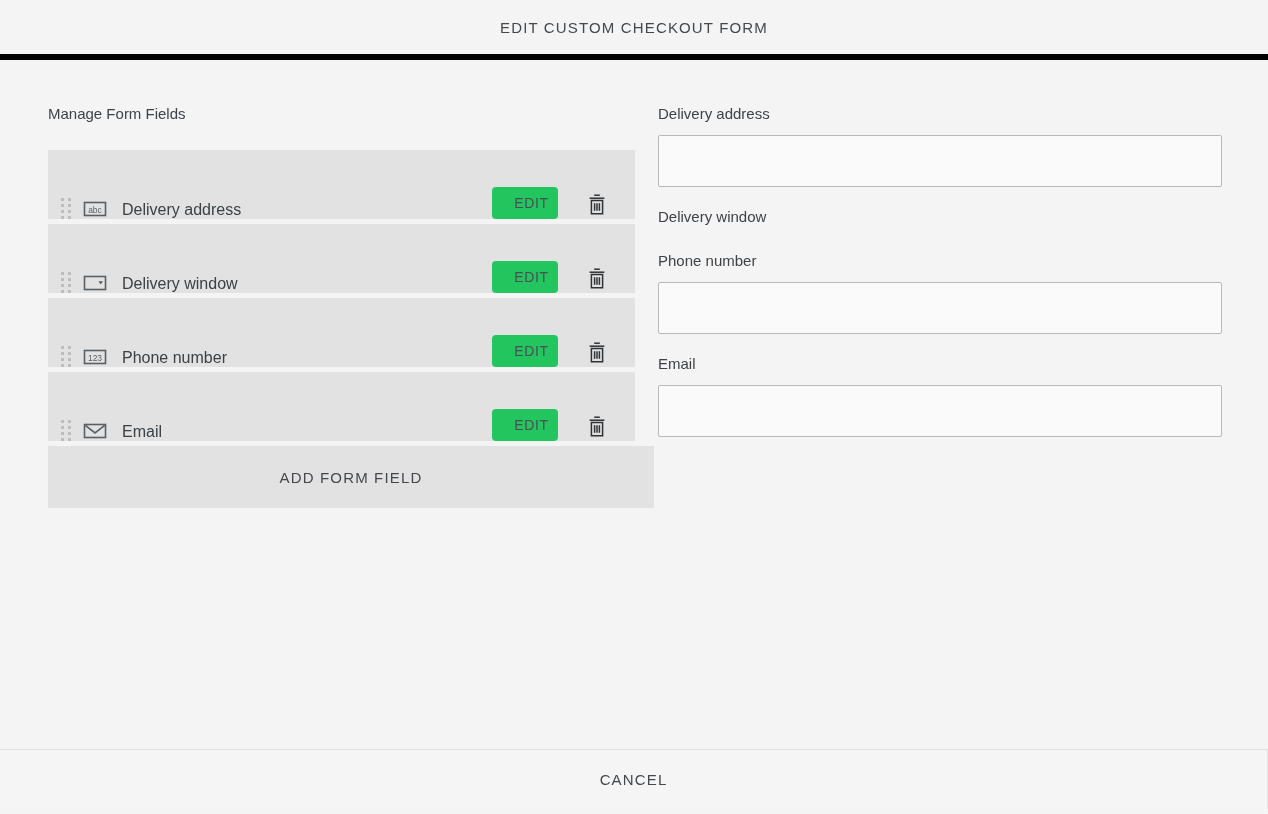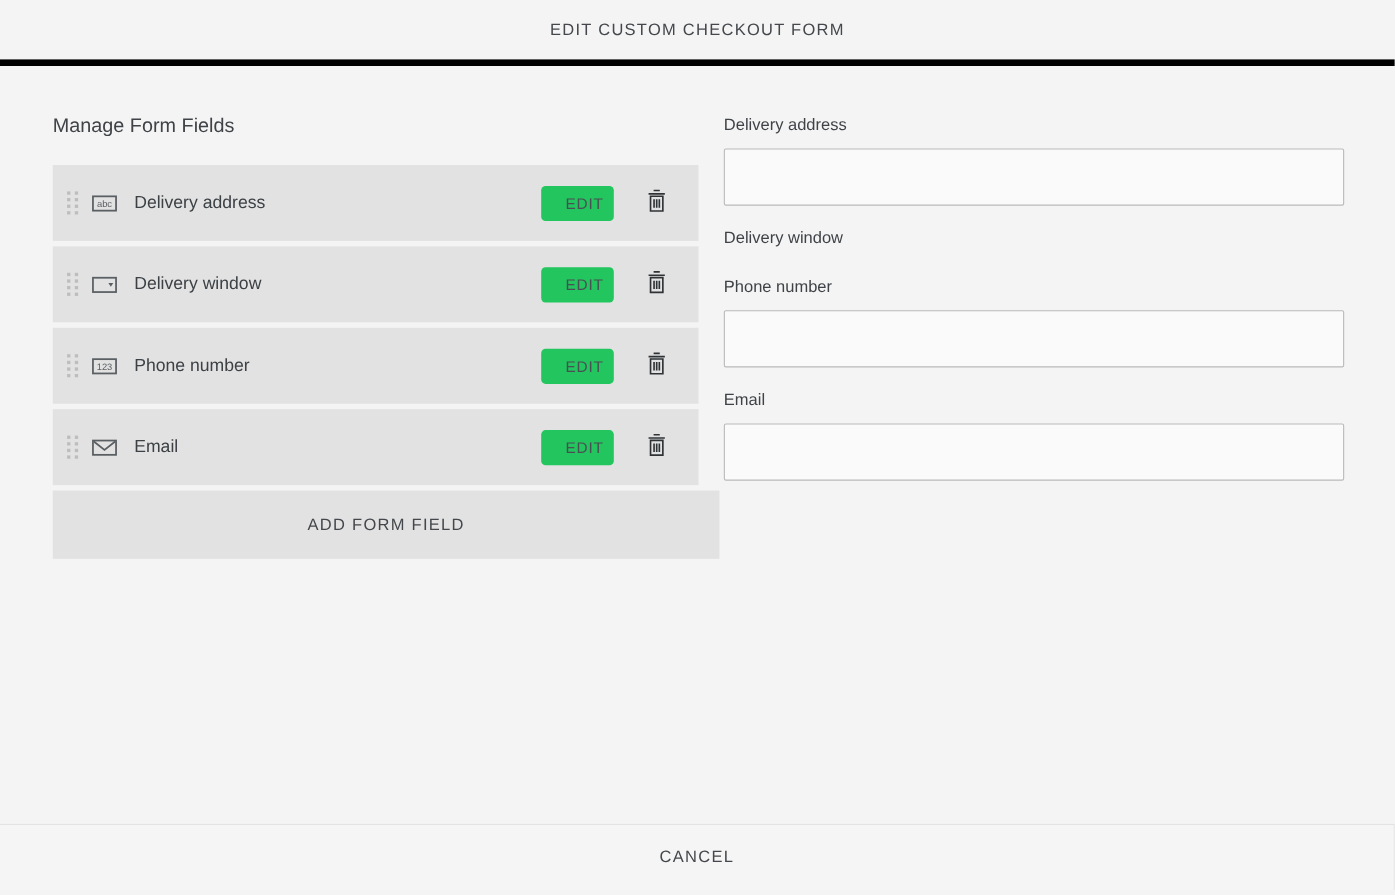--- a/index.html
+++ b/index.html
@@ -79,35 +79,35 @@
   
   .columns {
     margin-top: 44px;
     display: flex;
     align-items: flex-start;
   }
   .col-left { width: 610px; margin-left: 48px; }
   .col-right { width: 566px; margin-left: 0px; }
 
   .section-label {
-    font-size: 18px;
+    font-size: 15px;
     color: #3f4347;
     line-height: 18px;
     margin-bottom: 27px;
   }
 
   
   .field-row {
     position: relative;
     width: 587px;
     height: 69px;
     background: #e2e2e2;
     margin-bottom: 5px;
     display: flex;
-    align-items: center;
+    align-items: flex-end;
   }
   .drag-handle {
     width: 12px;
     height: 22px;
     margin-left: 12px;
     margin-right: 10px;
     display: grid;
     grid-template-columns: 3px 3px;
     grid-template-rows: repeat(4, 3px);
     gap: 3px 4px;

